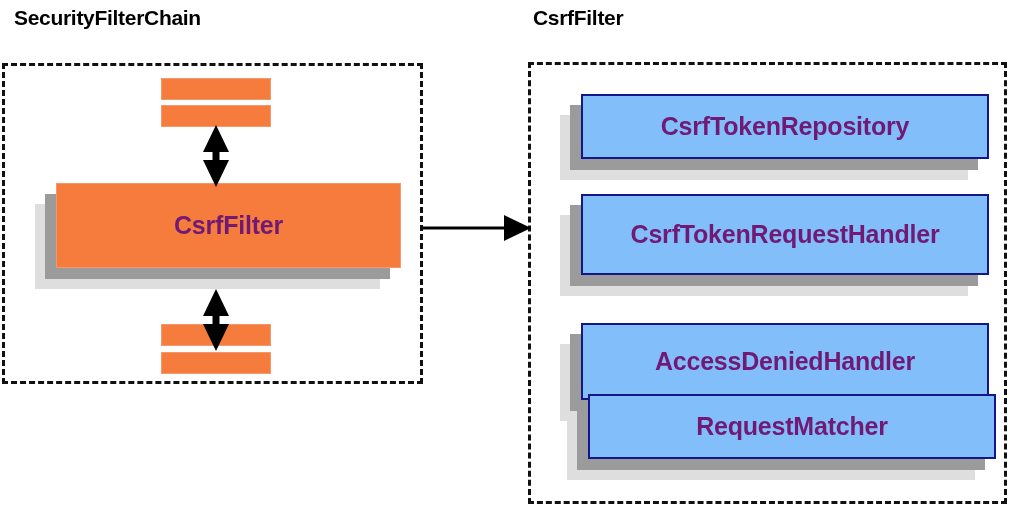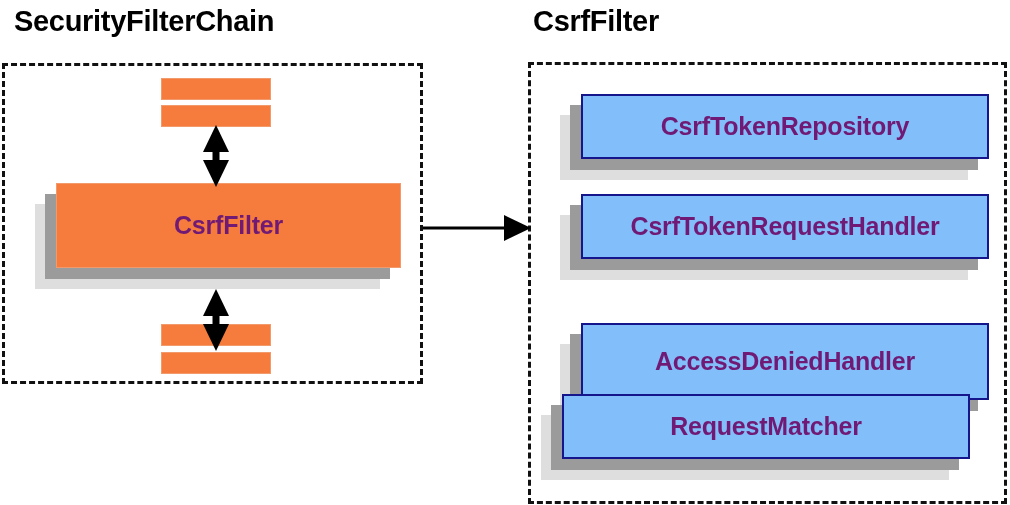--- a/index.html
+++ b/index.html
@@ -18,21 +18,21 @@
   .canvas {
     position: absolute;
     left: 0; top: 0;
     width: 1010px;
     height: 505px;
   }
 
   
   .panel-title {
     position: absolute;
-    font-size: 29px;
+    font-size: 21px;
     font-weight: bold;
     color: #000000;
     letter-spacing: -0.3px;
     white-space: nowrap;
     line-height: 1;
   }
   #title-left  { left: 14px;  top: 7px; }
   #title-right { left: 533px; top: 7px; }
 
   
@@ -96,23 +96,23 @@
   }
 
   
   #node-csrffilter-main {
     left: 56px; top: 183px;
     width: 345px; height: 85px;
   }
 
   
   #node-csrftokenrepository    { left: 581px; top: 94px;  width: 408px; height: 65px; }
-  #node-csrftokenrequesthandler{ left: 581px; top: 194px; width: 408px; height: 65px; }
+  #node-csrftokenrequesthandler{ left: 581px; top: 194px; width: 408px; height: 81px; }
   #node-accessdeniedhandler    { left: 581px; top: 294px; width: 408px; height: 77px; margin-top: 29px; }
-  #node-requestmatcher         { left: 562px; top: 394px; width: 408px; height: 65px; }
+  #node-requestmatcher         { left: 588px; top: 394px; width: 408px; height: 65px; }
 
   
   .filter-bar {
     position: absolute;
     background: #f57c3c;
     border: 1px solid #f29a6b;
     box-sizing: border-box;
     left: 161px;
     width: 110px;
   }

